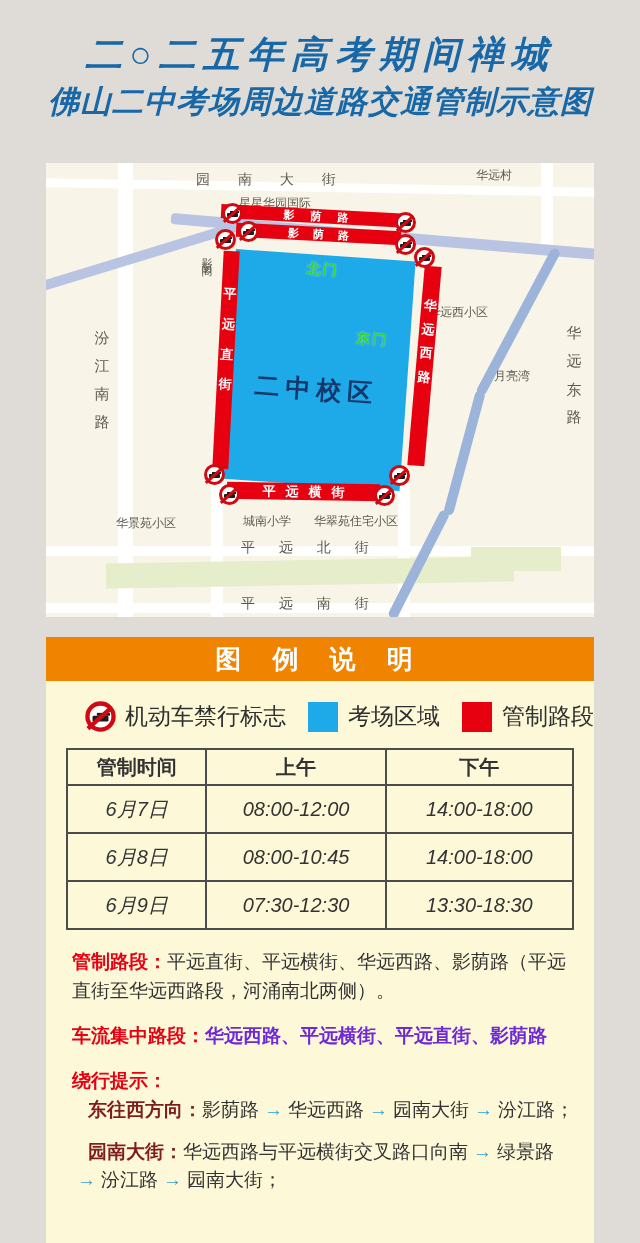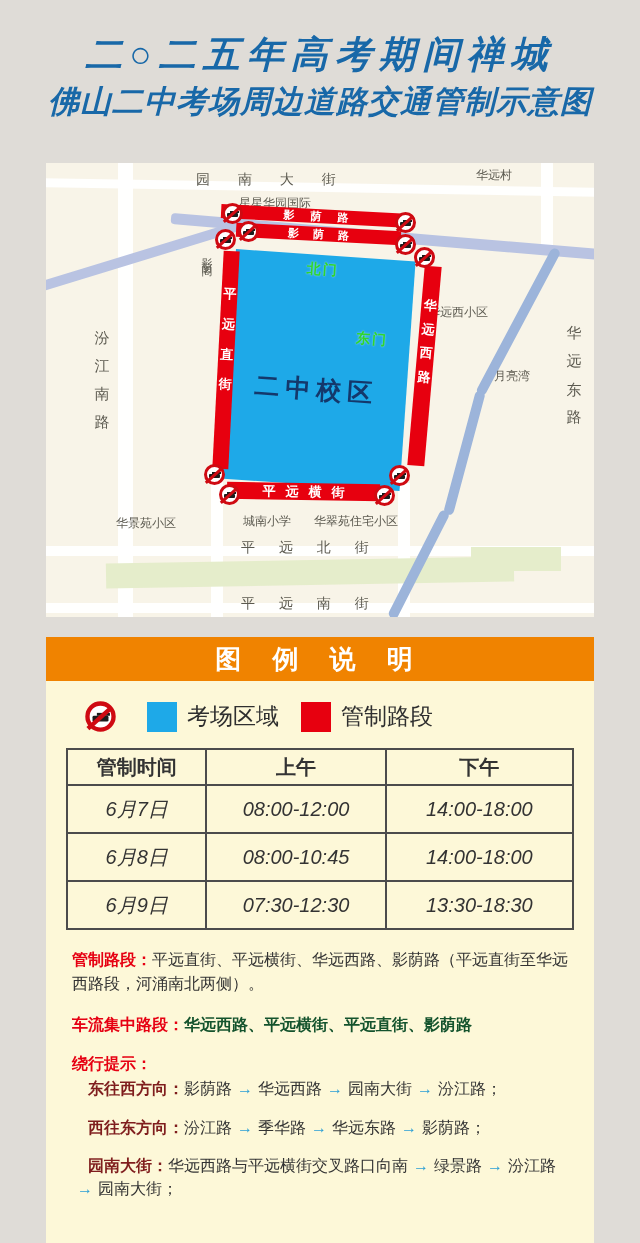--- a/index.html
+++ b/index.html
@@ -46,25 +46,25 @@
   .swatch{width:30px;height:30px;display:inline-block;margin:0 10px 0 22px;}
   .swatch.blue{background:#1ea9e8;}
   .swatch.red{background:#e7000f;}
 
   table.ctrl{border-collapse:collapse;margin:16px auto 0 auto;width:508px;}
   table.ctrl th,table.ctrl td{border:2px solid #4c4c4c;text-align:center;font-size:20px;color:#333;}
   table.ctrl th{height:32px;font-weight:bold;font-family:Liberation Serif, serif;}
   table.ctrl td{height:44px;font-style:italic;}
   th.red{color:#e60012;}
 
-  .sections{padding:14px 14px 0 26px;font-size:16px;color:#333;}
+  .sections{padding:14px 14px 0 26px;font-size:19px;color:#333;}
   .slabel{color:#e60012;font-weight:bold;}
   .p-controlled{margin:4px 0 0 0;line-height:1.5;}
   .p-busy{margin:18px 0 0 0;line-height:1.4;}
-  .p-busy .content{font-weight:bold;color:#14532d;margin-top:40px;}
+  .p-busy .content{font-weight:bold;color:#6d28d9;margin-top:40px;}
   .p-detour{margin:18px 0 0 0;}
   .route{margin:2px 0 15px 0;line-height:1.45;}
   .rlabel{font-weight:bold;color:#7f1d1d;margin-left:16px;}
   .arrow{color:#2b9fd6;font-weight:bold;padding:0 5px;}
 
   .watermark{position:absolute;right:12px;top:1206px;color:rgba(255,255,255,.62);font-size:20px;font-weight:bold;letter-spacing:2px;z-index:9;}
 </style>
 </head>
 <body>
 
@@ -132,20 +132,21 @@
     <div class="mlabel" style="left:195px;top:432px;font-size:14px;letter-spacing:10px;">平 远 南 街</div>
   </div>
 
   <div class="legend-panel">
     <div class="legend-header">图 例 说 明</div>
 
     <div class="legend-row">
       <span class="legend-ban">
           <span class="ban" style="position:absolute;"></span>
         </span>
+      <span>机动车禁行标志</span>
       <span class="swatch blue"></span>
       <span>考场区域</span>
       <span class="swatch red"></span>
       <span>管制路段</span>
     </div>
 
     <table class="ctrl">
       <colgroup>
           <col style="width:140px">
           <col style="width:180px">
@@ -176,19 +177,18 @@
       </table>
 
     <div class="sections">
       <p class="p-controlled"><span class="slabel">管制路段：</span><span>平远直街、平远横街、华远西路、影荫路（平远直街至华远西路段，河涌南北两侧）。</span></p>
 
       <p class="p-busy"><span class="slabel">车流集中路段：</span><span class="content">华远西路、平远横街、平远直街、影荫路</span></p>
 
       <p class="p-detour"><span class="slabel">绕行提示：</span></p>
 
       <div class="route"><span class="rlabel">东往西方向：</span><span>影荫路</span><span class="arrow">→</span><span>华远西路</span><span class="arrow">→</span><span>园南大街</span><span class="arrow">→</span><span>汾江路；</span></div>
-      <div class="route"><span class="rlabel">西往东方向：</span><span>汾江路</span><span class="arrow">→</span><span>季华路</span><span class="arrow">→</span><span>华远东路</span><span class="arrow">→</span><span>影荫路；</span></div>
       <div class="route"><span class="rlabel">园南大街：</span><span>华远西路与平远横街交叉路口向南</span><span class="arrow">→</span><span>绿景路</span><span class="arrow">→</span><span>汾江路</span><span class="arrow">→</span><span>园南大街；</span></div>
 
     </div>
   </div>
 
 </div>
 
 </body></html>

